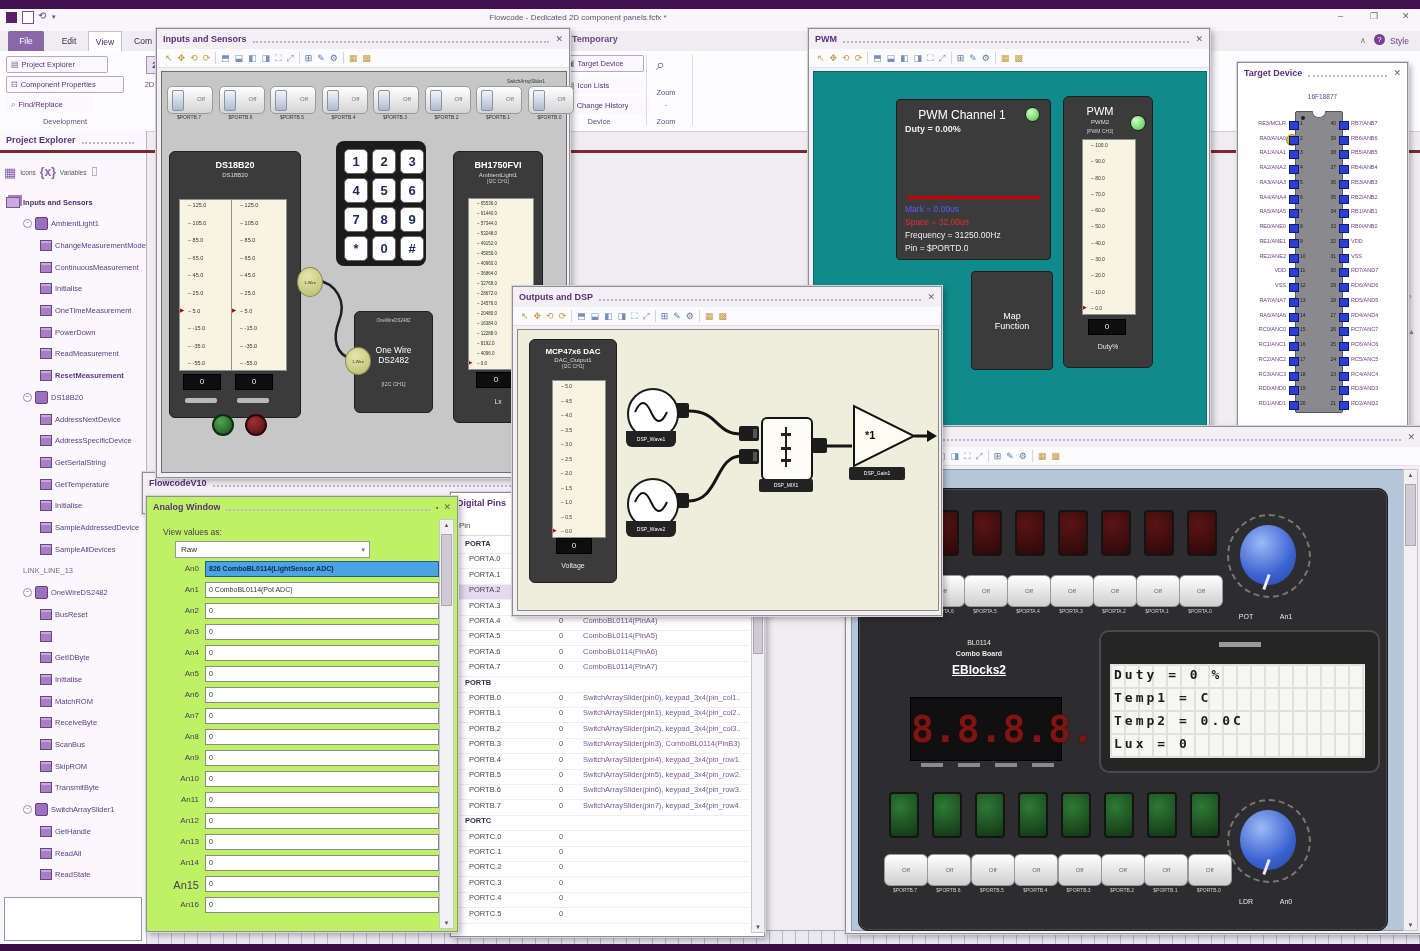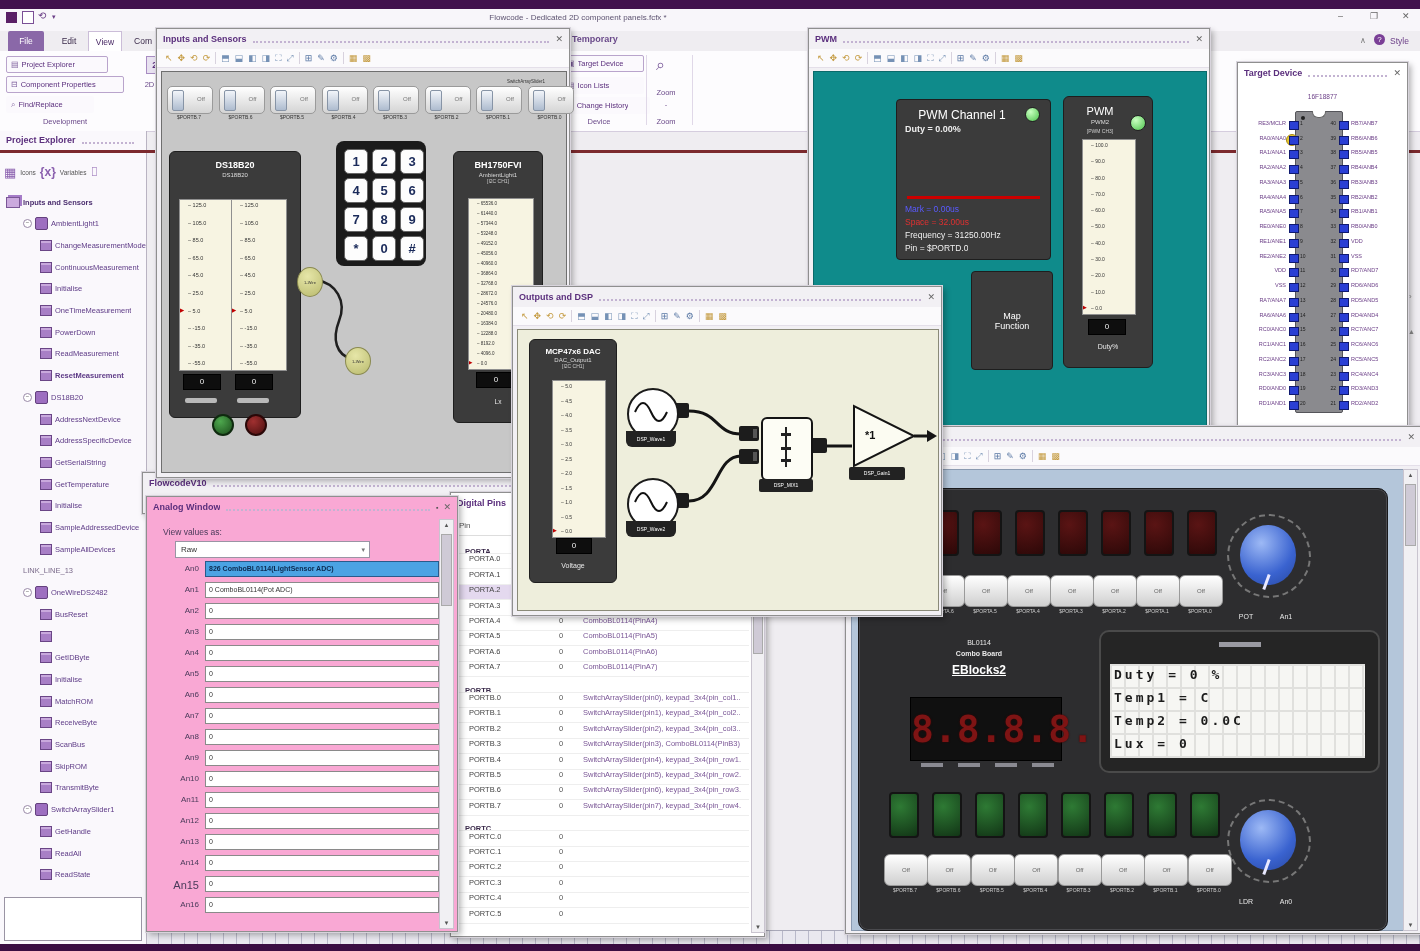--- a/index.html
+++ b/index.html
@@ -60,21 +60,21 @@
   .ic-comp{width:11px;height:11px;background:#9d6fc0;border:1px solid #64417e;border-radius:2px;}
   .ic-macro{width:10px;height:9px;background:#a87fc6;border:1px solid #6a4586;box-shadow:inset 0 2px 0 #c9a9dd;}
   .expc{width:7px;height:7px;border:1px solid #9a8aa8;border-radius:50%;background:#fff;color:#555;
         font-size:6px;line-height:5px;text-align:center;}
   .anbox{position:absolute;background:#fff;border:1px solid #8a8a8a;font-size:7px;color:#333;
          line-height:14px;padding:0 3px;overflow:hidden;white-space:nowrap;}
   .dprow{position:absolute;font-size:7.5px;color:#333;white-space:nowrap;width:296px;height:15px;}
   .dpname{position:absolute;left:16px;color:#444;}
   .dpval{position:absolute;left:106px;color:#555;}
   .dpconn{position:absolute;left:130px;width:158px;color:#7a5696;overflow:hidden;}
-  .dpgrp{position:absolute;left:4px;font-weight:bold;color:#3a2a4a;margin-top:8px;}
+  .dpgrp{position:absolute;left:4px;font-weight:bold;color:#3a2a4a;}
   .scroll{background:#f1f0f3;border:1px solid #c9c4cf;}
   .sbtn{position:absolute;font-size:6px;color:#555;text-align:center;width:100%;}
   .thumb{position:absolute;left:1px;background:#cfcad6;border:1px solid #aaa;}
   .lcdtxt{font-family:"DejaVu Sans Mono",monospace;font-weight:bold;font-size:13px;letter-spacing:3px;color:#1c1c1c;}
   .seg{font-family:"DejaVu Sans Mono",monospace;font-weight:bold;font-size:38px;color:#7e1414;text-shadow:0 0 2px #3a0606;}
 </style>
 </head>
 <body>
 
 <div id="app">
@@ -756,21 +756,21 @@
           <div style="position: absolute; left: 0px; top: 14px; width: 296px; height: 1px; background: rgb(238, 238, 238);"></div>
         </div>
       </div>
     <div class="ab scroll" style="left:300px;top:24px;width:12px;height:414px;">
       <div class="sbtn" style="top:2px;">▲</div>
       <div class="thumb" style="top:14px;width:8px;height:120px;"></div>
       <div class="sbtn" style="bottom:2px;">▼</div>
     </div>
   </div>
 
-  <div class="ab fpanel" style="left:146px;top:496px;width:310px;height:434px;background:#f9a8d4;z-index:8;">
+  <div class="ab fpanel" style="left:146px;top:496px;width:310px;height:434px;background:#bef264;z-index:8;">
     <div class="phead">
       <span class="txt">Analog Window</span>
       <span class="pdots"></span>
       <span style="font-size:7px;color:#555;margin-right:5px;">▪</span>
       <span class="pclose">✕</span>
     </div>
     <div class="ab txt" style="left:16px;top:30px;font-size:8.5px;color:#4a3a5a;">View values as:</div>
     <div class="ab" style="left:28px;top:44px;width:188px;height:15px;background:#fff;border:1px solid #9a94a4;font-size:8px;color:#333;line-height:15px;padding-left:5px;">
       <span>Raw</span>
       <span style="position:absolute;right:4px;top:0;color:#777;font-size:7px;">▾</span>
@@ -933,20 +933,26 @@
         <div class="ab key" style="left: 36px; top: 37px; width: 22px; height: 23px;">5</div>
         <div class="ab key" style="left: 64px; top: 37px; width: 22px; height: 23px;">6</div>
         <div class="ab key" style="left: 8px; top: 66px; width: 22px; height: 23px;">7</div>
         <div class="ab key" style="left: 36px; top: 66px; width: 22px; height: 23px;">8</div>
         <div class="ab key" style="left: 64px; top: 66px; width: 22px; height: 23px;">9</div>
         <div class="ab key" style="left: 8px; top: 95px; width: 22px; height: 23px;">*</div>
         <div class="ab key" style="left: 36px; top: 95px; width: 22px; height: 23px;">0</div>
         <div class="ab key" style="left: 64px; top: 95px; width: 22px; height: 23px;">#</div>
       </div>
 
+    <div class="ab dbox" style="left:197px;top:282px;width:77px;height:100px;">
+      <div style="text-align:center;font-size:4.5px;color:#ccc;margin-top:6px;">OneWireDS2482</div>
+      <div style="text-align:center;font-size:8.5px;margin-top:22px;">One Wire</div>
+      <div style="text-align:center;font-size:8.5px;">DS2482</div>
+      <div style="text-align:center;font-size:5.5px;color:#ccc;margin-top:16px;">[I2C CH1]</div>
+    </div>
     <svg class="ab" style="left:4px;top:42px;" width="404" height="400">
       <path d="M155,209 C175,212 186,230 178,250 C171,268 175,284 191,288" fill="none" stroke="#1f1f1f" stroke-width="2.5"></path>
     </svg>
     <div class="ab" style="left:140px;top:238px;width:24px;height:28px;border-radius:50%;background:radial-gradient(circle at 40% 30%,#e6e6a8,#b9ba6e);border:1px solid #8a8a50;display:flex;align-items:center;justify-content:center;font-size:4px;color:#333;">
         <span>1-Wire</span>
       </div>
     <div class="ab" style="left:188px;top:318px;width:24px;height:26px;border-radius:50%;background:radial-gradient(circle at 40% 30%,#e6e6a8,#b9ba6e);border:1px solid #8a8a50;display:flex;align-items:center;justify-content:center;font-size:4px;color:#333;">
         <span>1-Wire</span>
       </div>
 

